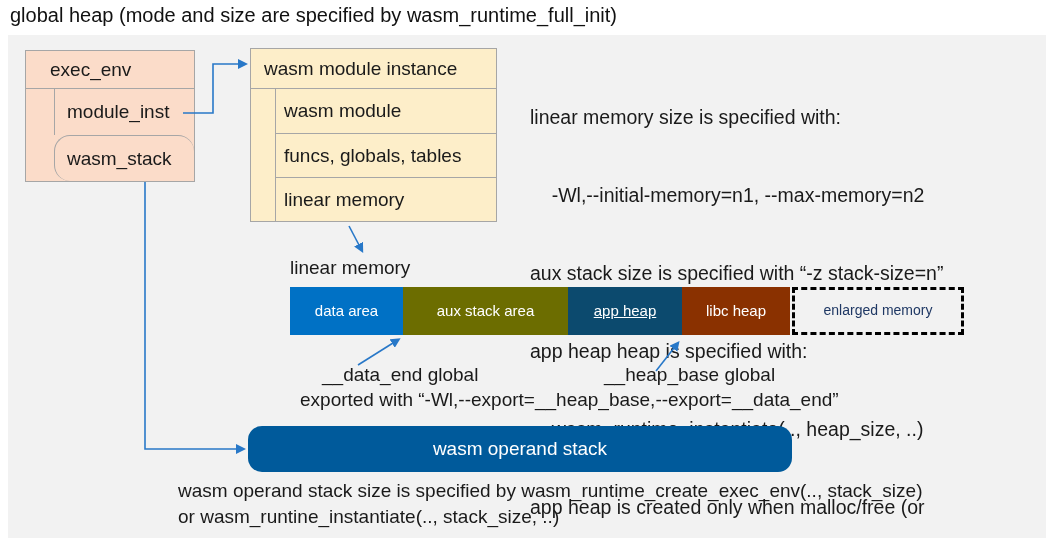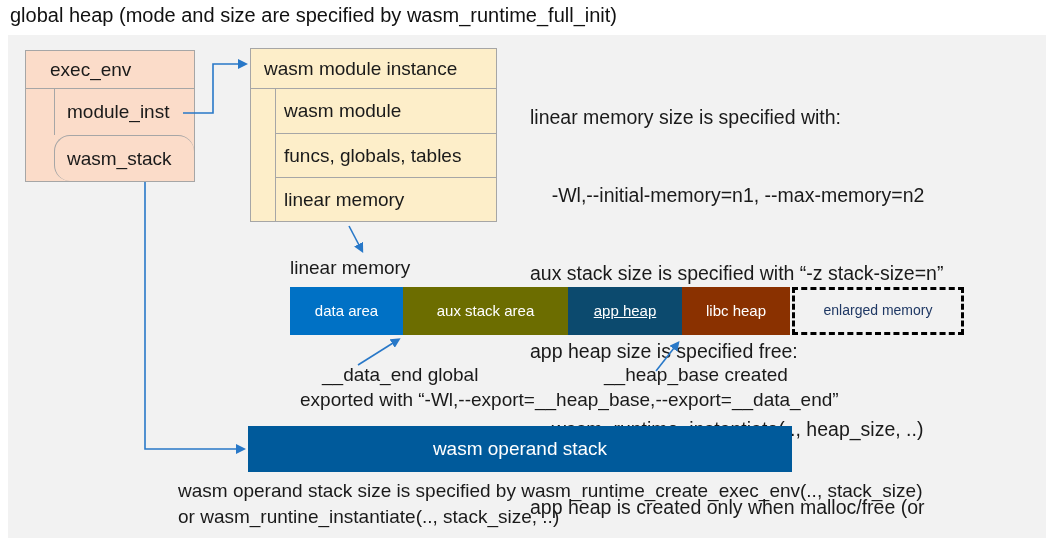--- a/index.html
+++ b/index.html
@@ -61,40 +61,40 @@
     <div class="hdr">wasm module instance</div>
     <div class="row">wasm module</div>
     <div class="row">funcs, globals, tables</div>
     <div class="row">linear memory</div>
   </div>
 
   <div class="notes">
     <div>linear memory size is specified with:</div>
     <div>    -Wl,--initial-memory=n1, --max-memory=n2</div>
     <div>aux stack size is specified with “-z stack-size=n”</div>
-    <div>app heap size is specified free:</div>
+    <div>app heap heap is specified with:</div>
     <div>    wasm_runtime_instantiate(.., heap_size, ..)</div>
     <div>app heap is created only when malloc/free (or</div>
     
   </div>
 
   <div class="lm-label">linear memory</div>
   <div class="membar">
     <div class="seg seg0" style="background: rgb(0, 113, 197);">data area</div>
     <div class="seg seg1" style="background: rgb(108, 109, 0);">aux stack area</div>
     <div class="seg seg2" style="background: #0c4a6e; text-decoration: underline;">app heap</div>
     <div class="seg seg3" style="background: rgb(138, 49, 0);">libc heap</div>
   </div>
   <div class="enlarged" style="color: rgb(31, 56, 100);">enlarged memory</div>
 
   <div class="ann ann-dataend">__data_end global</div>
-  <div class="ann ann-heapbase">__heap_base created</div>
+  <div class="ann ann-heapbase">__heap_base global</div>
   <div class="ann ann-exported">exported with “-Wl,--export=__heap_base,--export=__data_end”</div>
 
-  <div class="opstack" style="background: rgb(0, 90, 155);">wasm operand stack</div>
+  <div class="opstack" style="background: rgb(0, 90, 155); border-radius: 14px;">wasm operand stack</div>
 
   <div class="footer">
     <div>wasm operand stack size is specified by wasm_runtime_create_exec_env(.., stack_size)</div>
     <div>or wasm_runtine_instantiate(.., stack_size, ..)</div>
   </div>
 
   <svg class="arrows" viewBox="0 0 1054 547" xmlns="http://www.w3.org/2000/svg">
     <defs>
       <marker id="ah" markerUnits="userSpaceOnUse" markerWidth="10" markerHeight="10" refX="1" refY="5" orient="auto">
         <path d="M0,0 L10,5 L0,10 z" style="fill: rgb(40, 120, 200);"></path>

